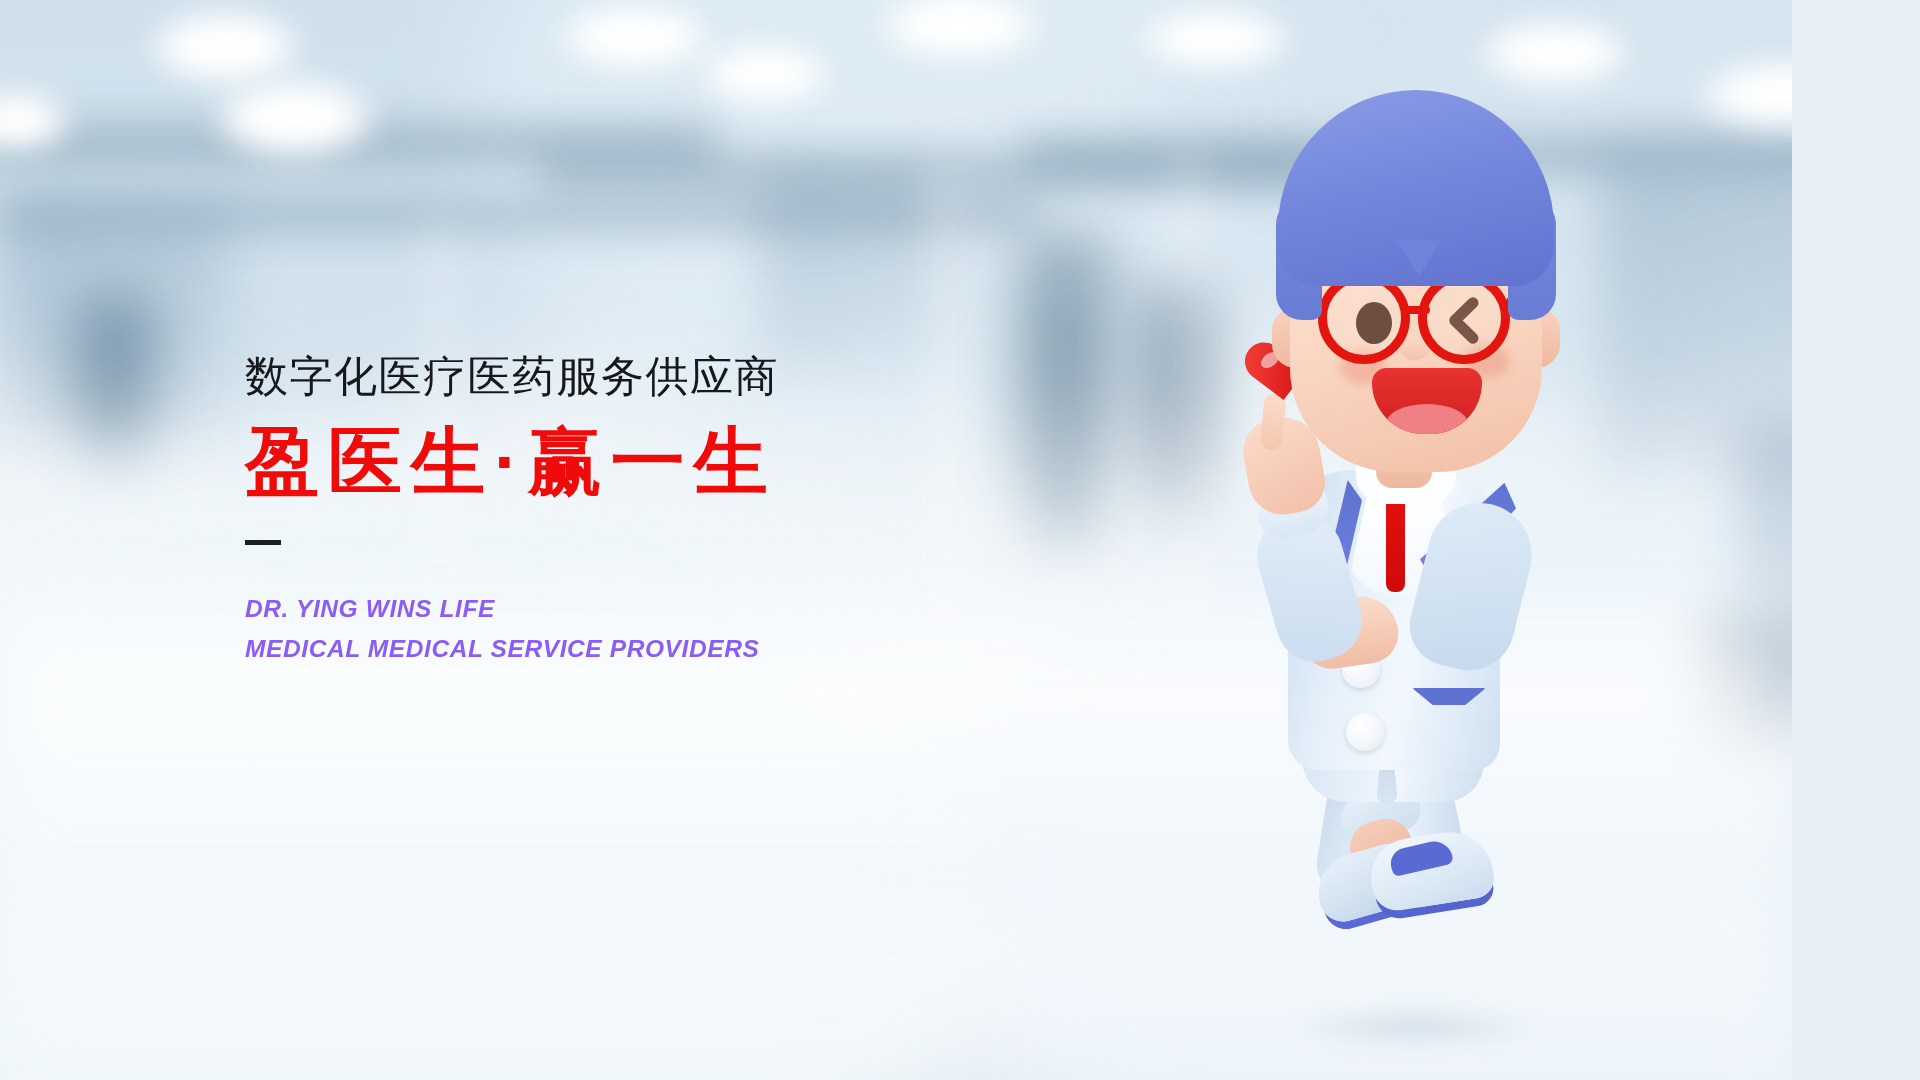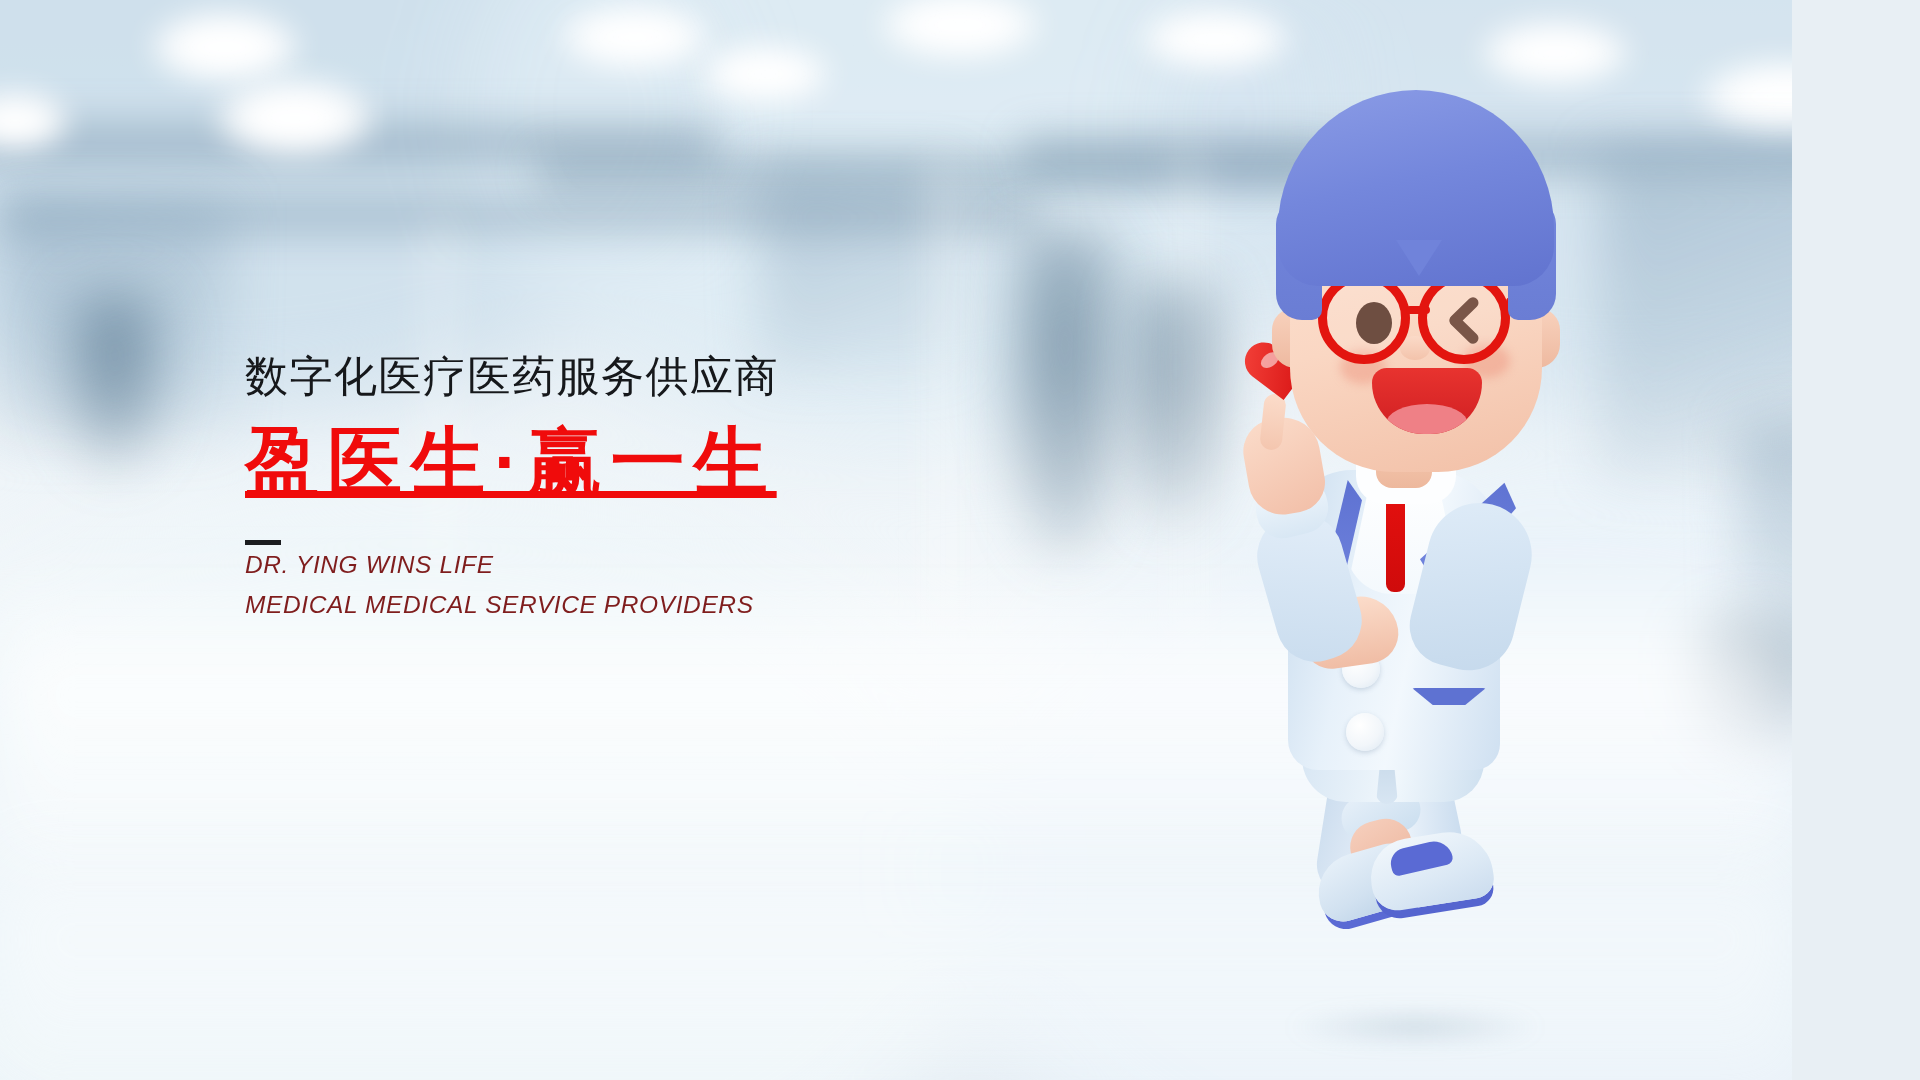--- a/index.html
+++ b/index.html
@@ -76,31 +76,31 @@
     white-space:nowrap;
   }
   .headline{
     margin-top:20px;
     font-size:74px;
     line-height:1.12;
     font-weight:700;
     color:#f00b0b;
     letter-spacing:9px;
     white-space:nowrap;
-    text-decoration:underline;
   }
   .rule{
     margin-top:36px;
     width:36px; height:5px;
     background:#1b1d20;
   }
   .en-block{
-    color:#7f1d1d;
+    margin-top:44px;
+    color:#8b5cf6;
     font-style:italic;
-    font-weight:400;
+    font-weight:700;
     font-size:24.5px;
     letter-spacing:.6px;
     line-height:1.62;
     white-space:nowrap;
   }
 
   
   .mascot{
     position:absolute;
     left:1210px; top:50px;

